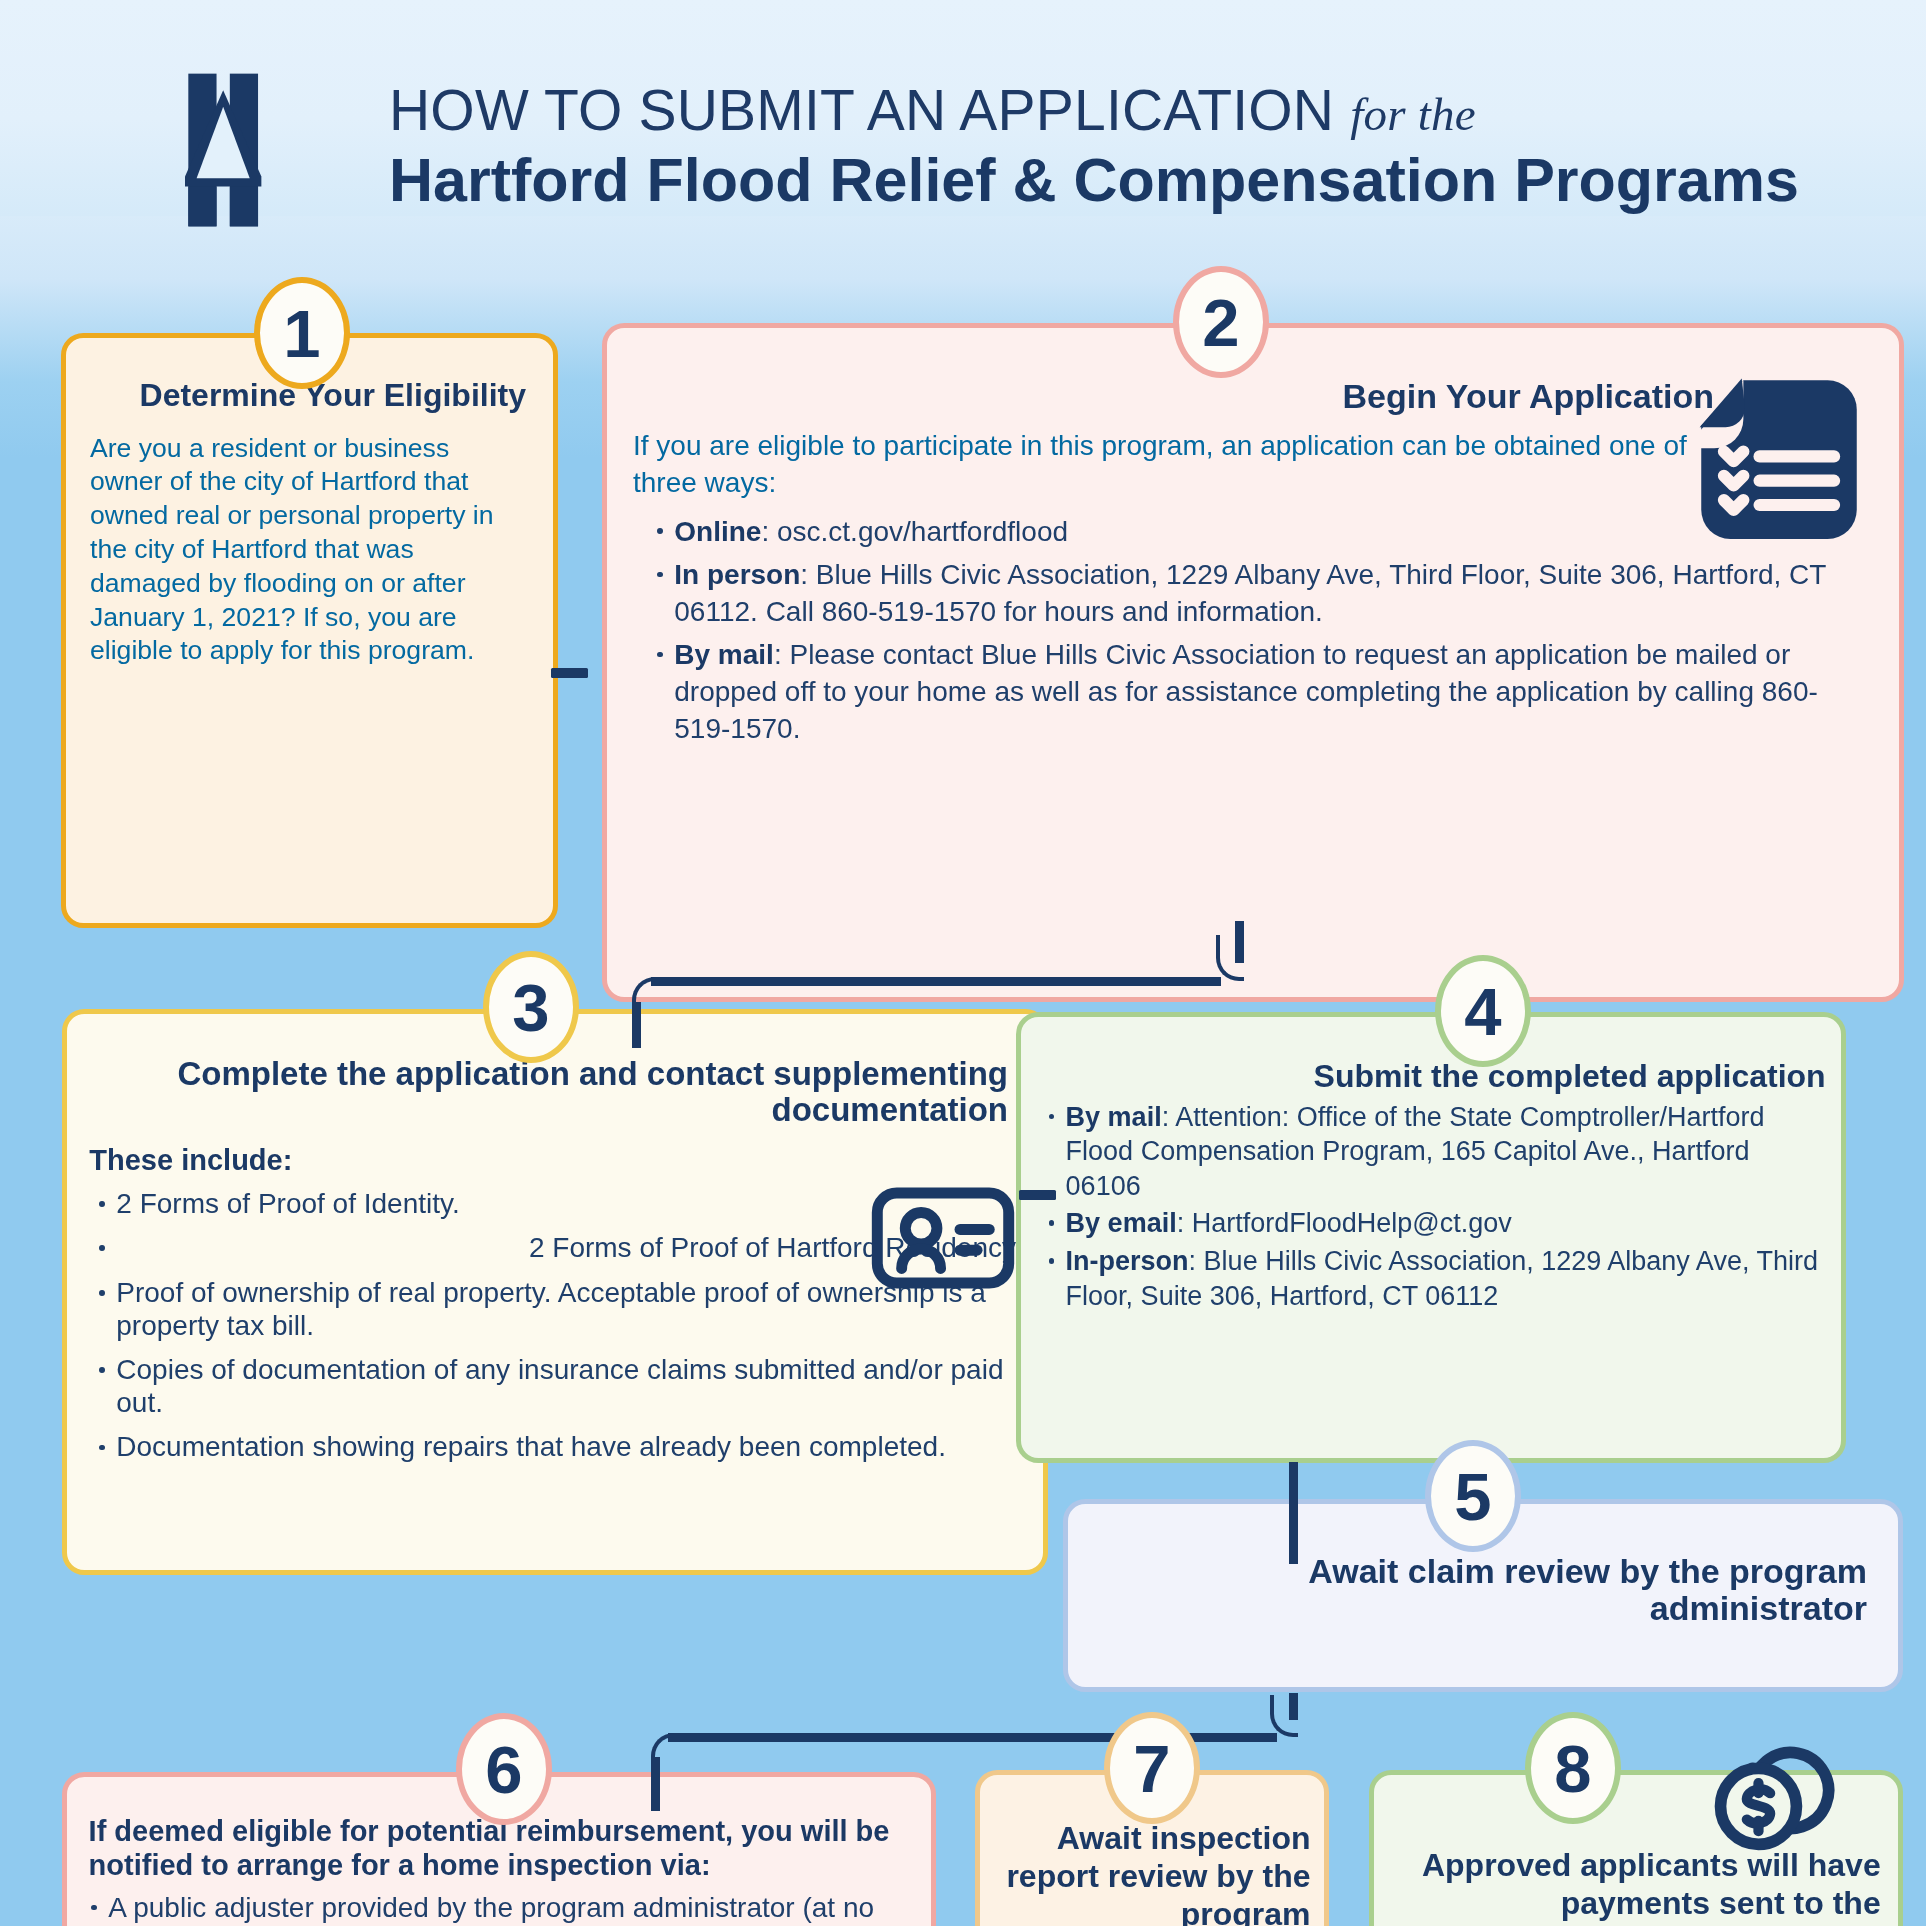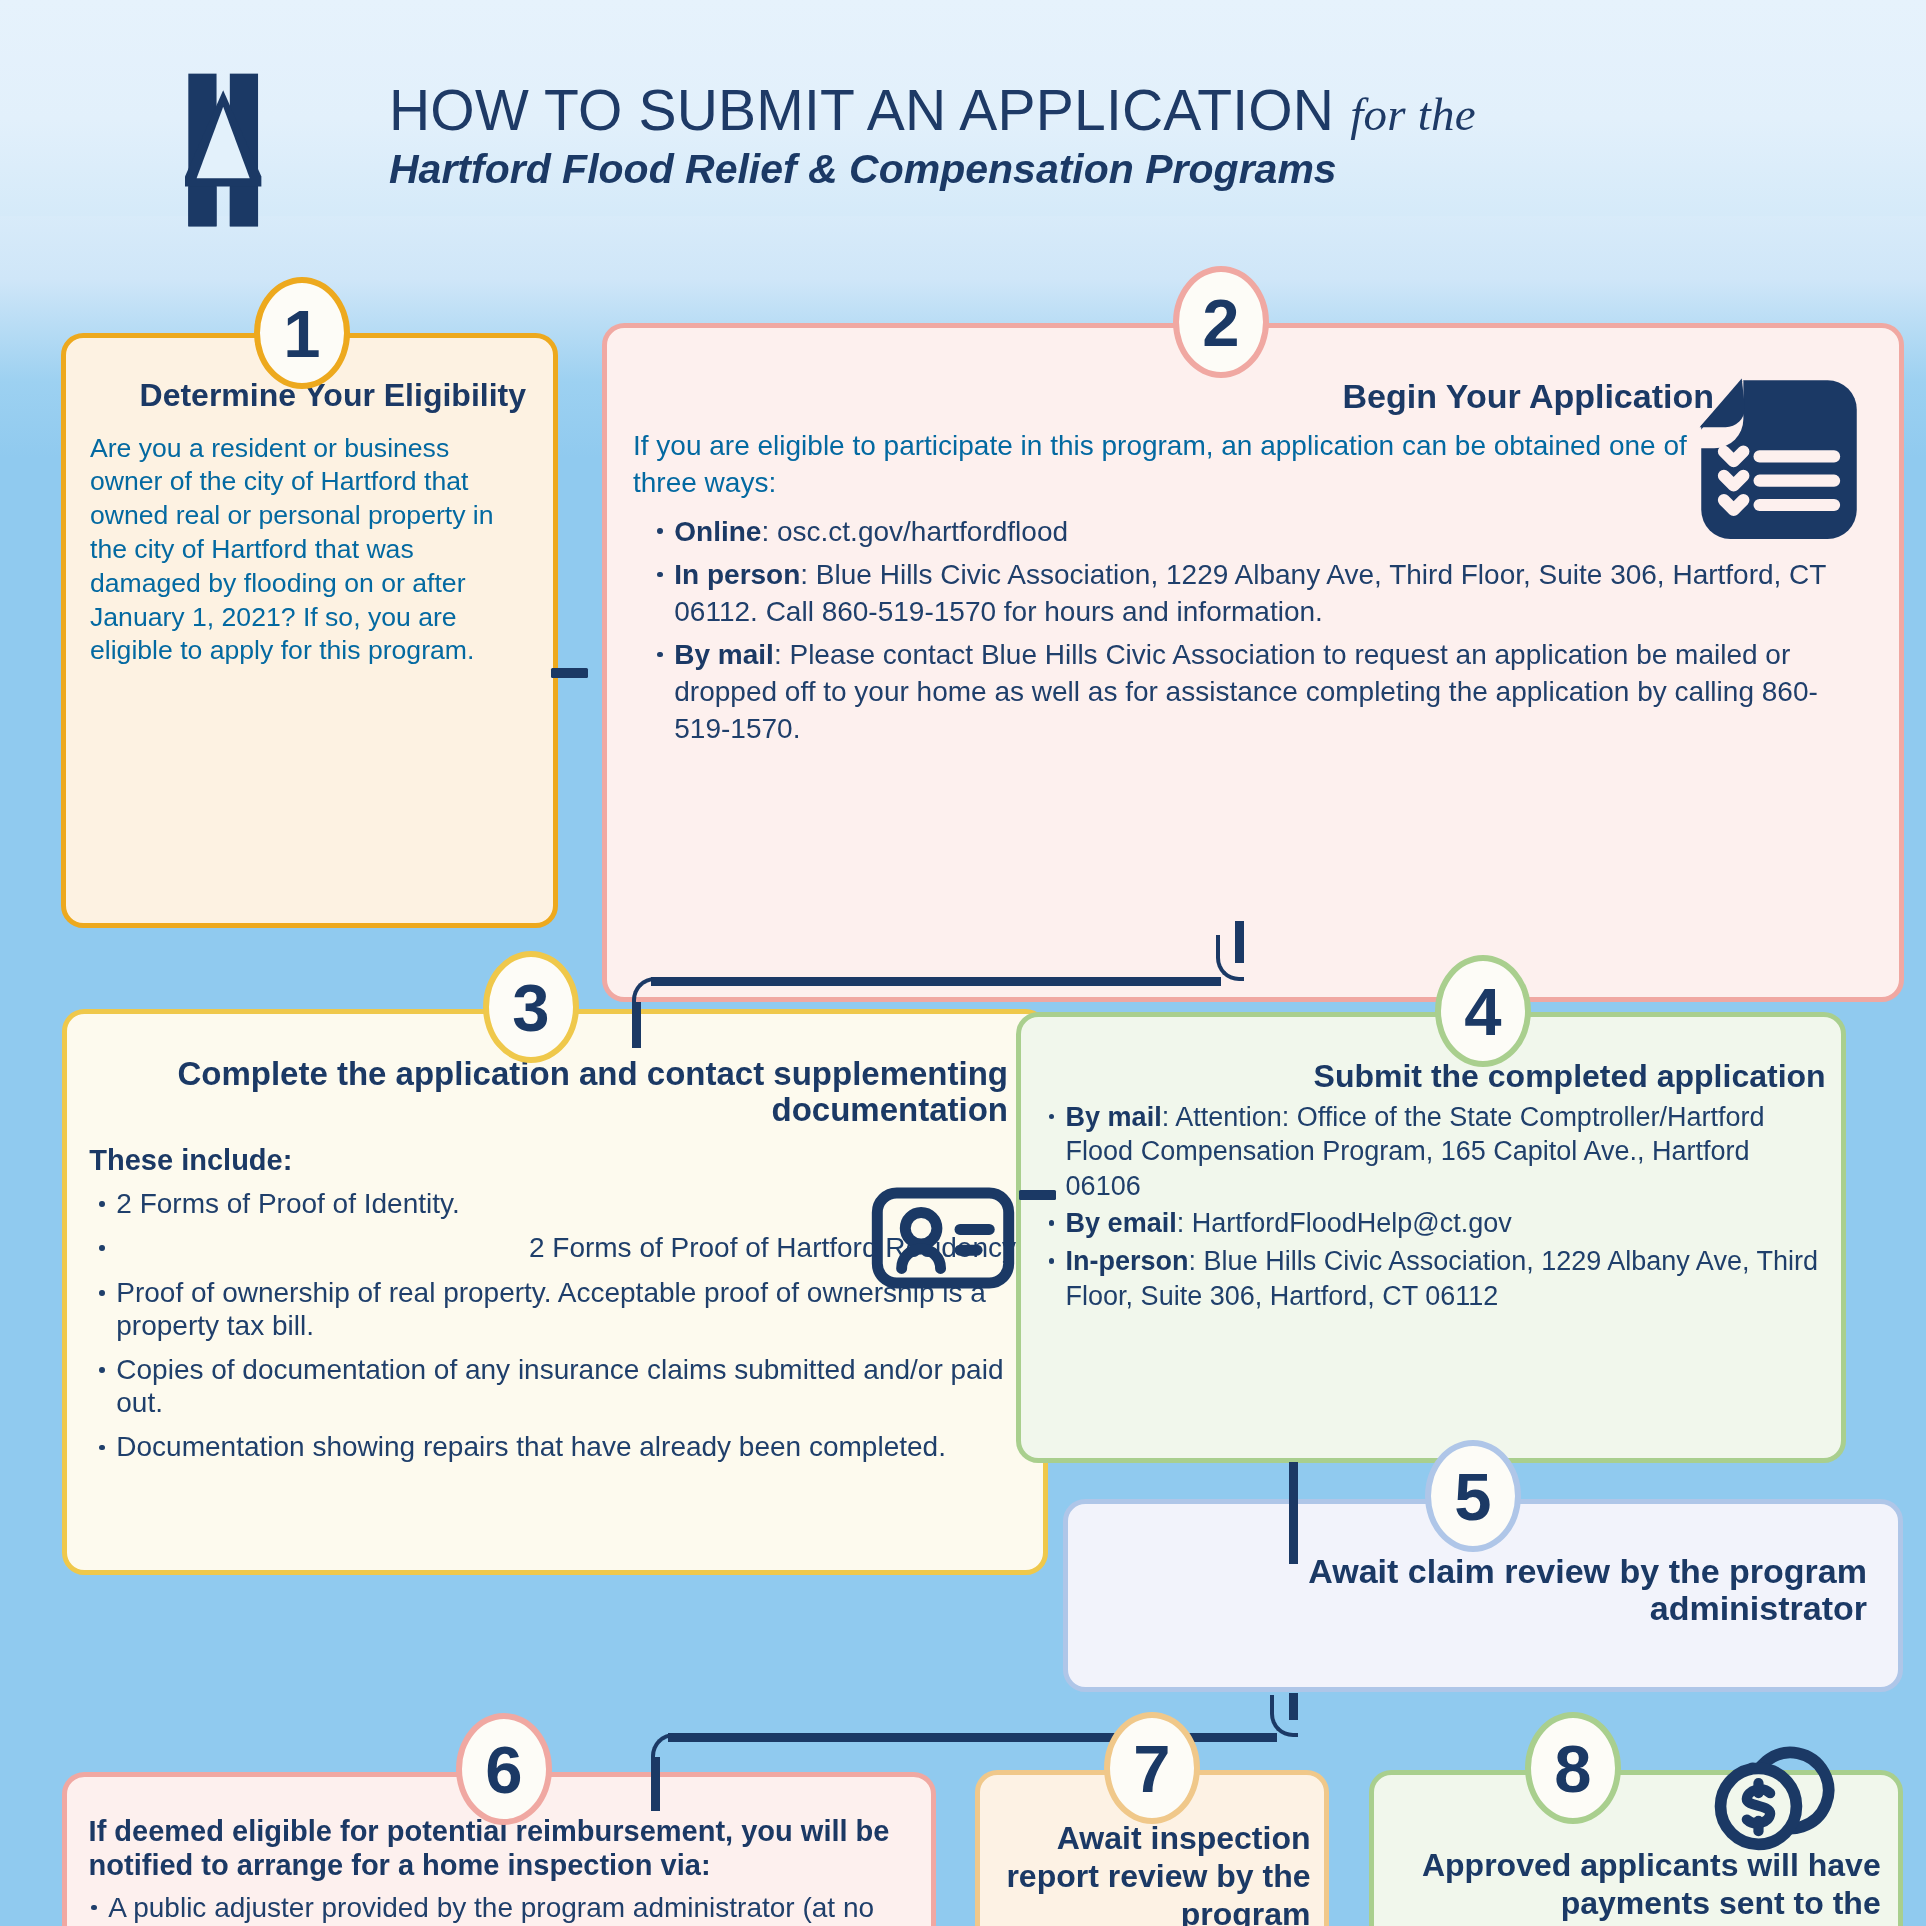--- a/index.html
+++ b/index.html
@@ -33,23 +33,22 @@
   .logo-house{position:absolute;left:185px;top:67px;width:166px;height:166px;}
   .title-wrap{position:absolute;left:389px;top:81px;width:1425px;}
   .title-line1{
     color:#1e3a66;font-size:57px;line-height:1.02;letter-spacing:0.2px;
     white-space:nowrap;font-weight:400;
   }
   .title-line1 .forthe{
     font-family:"Liberation Serif", serif;font-style:italic;font-size:47px;font-weight:400;
   }
   .title-line2{
-    color:#1b3965;font-size:41px;line-height:1.05;font-weight:bold;white-space:nowrap;
+    color:#1b3965;font-size:61px;line-height:1.05;font-weight:bold;white-space:nowrap;
     margin-top:8.5px;
-    font-style:italic;
   }
 
   
   .box{position:absolute;border-radius:22.3px;border-style:solid;box-sizing:border-box;}
   .badge{
     position:absolute;border-radius:50%;background:#fdfcf7;border-style:solid;
     display:flex;align-items:center;justify-content:center;
     color:#1b3965;font-weight:bold;z-index:40;box-sizing:border-box;
   }
   .box-title{

